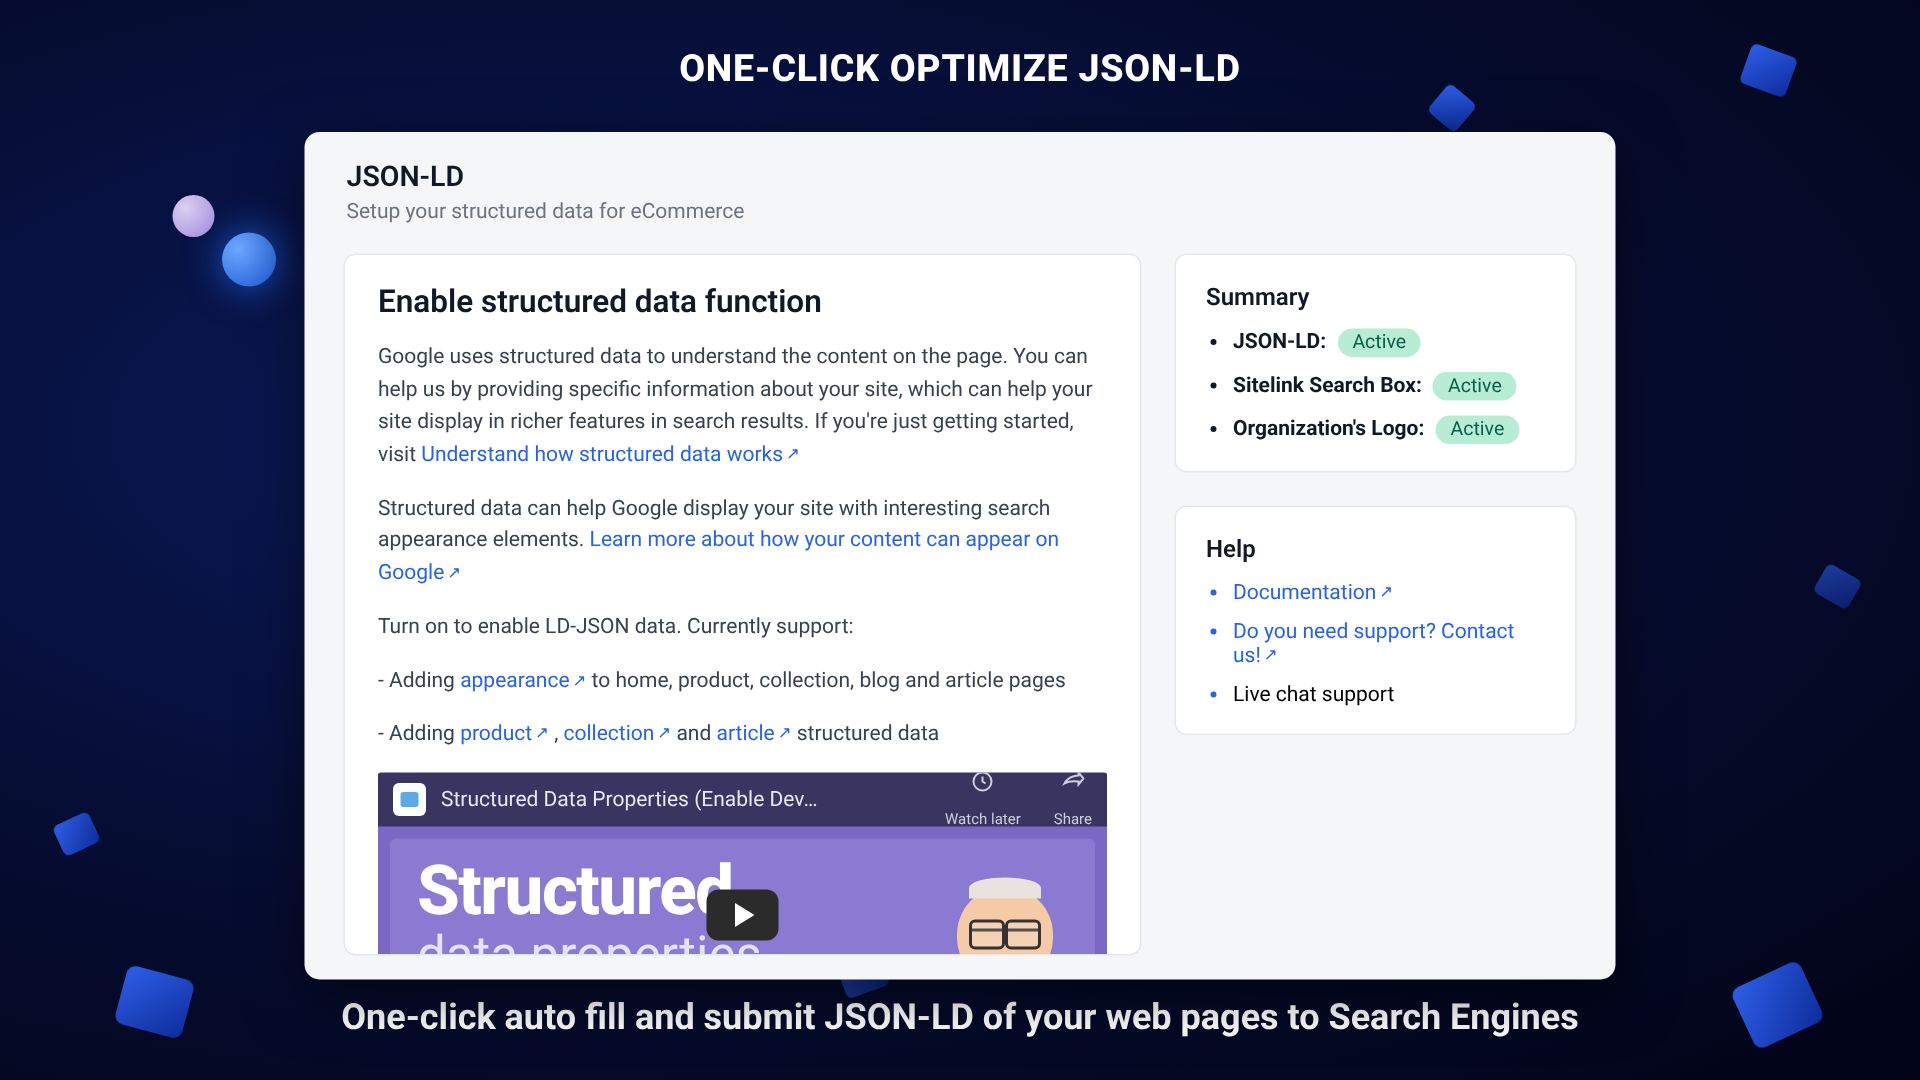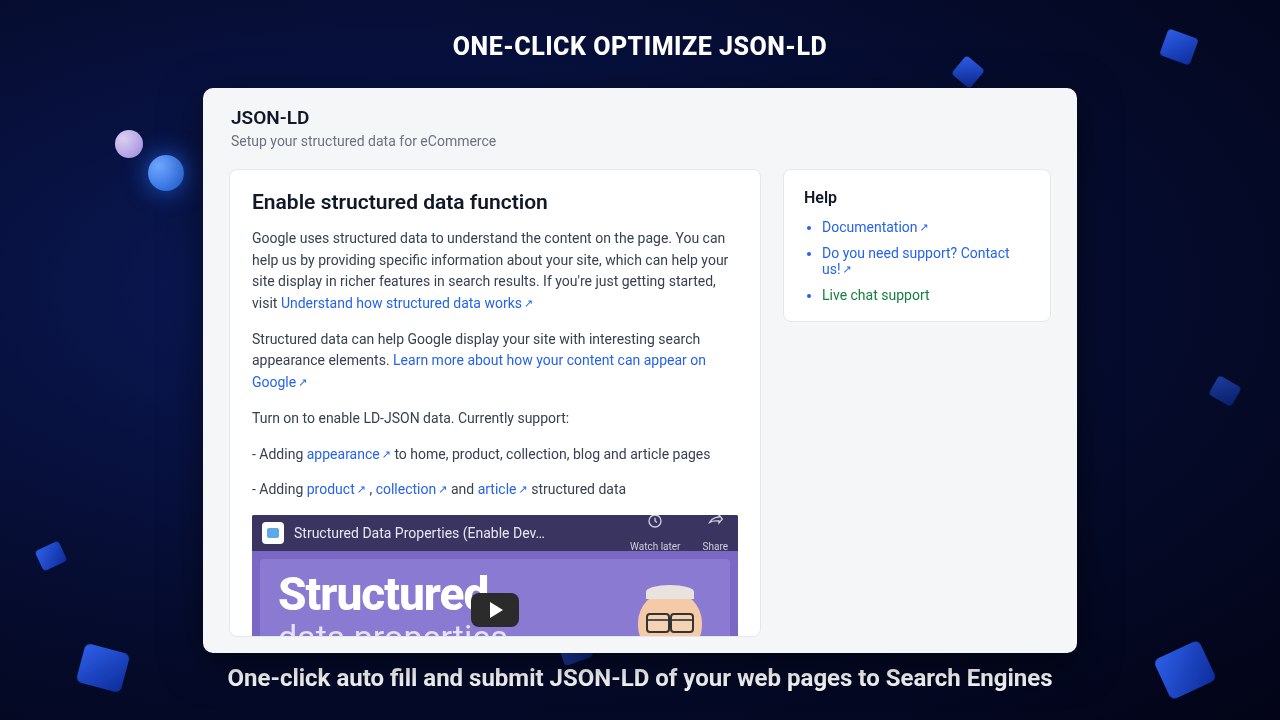--- a/index.html
+++ b/index.html
@@ -83,21 +83,21 @@
   .badge {
     display: inline-block;
     background: #b6edd4;
     color: #065f46;
     font-size: 13px;
     padding: 2px 10px;
     border-radius: 10px;
     margin-left: 4px;
   }
   .help-panel li { color: #2563eb; }
-  .help-panel li:last-child a { color: #15803d; }
+  .help-panel li:last-child a { color: #000000; }
 
   
   .video {
     margin-top: 6px;
     width: 100%;
     height: 170px;
     background: #7a68c4;
     border-radius: 2px;
     position: relative;
     overflow: hidden;
@@ -220,20 +220,37 @@
                 <div class="mouth"></div>
               </div>
 
           </div>
         </div>
         <div class="play"></div>
       </div>
     </div>
 
     <div class="side">
+      <div class="panel">
+        <h3>Summary</h3>
+        <ul>
+          <li>
+            <strong>JSON-LD:</strong>
+            <span class="badge">Active</span>
+          </li>
+          <li>
+            <strong>Sitelink Search Box:</strong>
+            <span class="badge">Active</span>
+          </li>
+          <li>
+            <strong>Organization's Logo:</strong>
+            <span class="badge">Active</span>
+          </li>
+        </ul>
+      </div>
 
       <div class="panel help-panel">
         <h3>Help</h3>
         <ul>
           <li><a class="ext" href="#"><span>Documentation</span><span class="ext-icon">↗</span></a></li>
           <li><a class="ext" href="#"><span>Do you need support? Contact us!</span><span class="ext-icon">↗</span></a></li>
           <li><a class="link" href="#">Live chat support</a></li>
         </ul>
       </div>
     </div>

